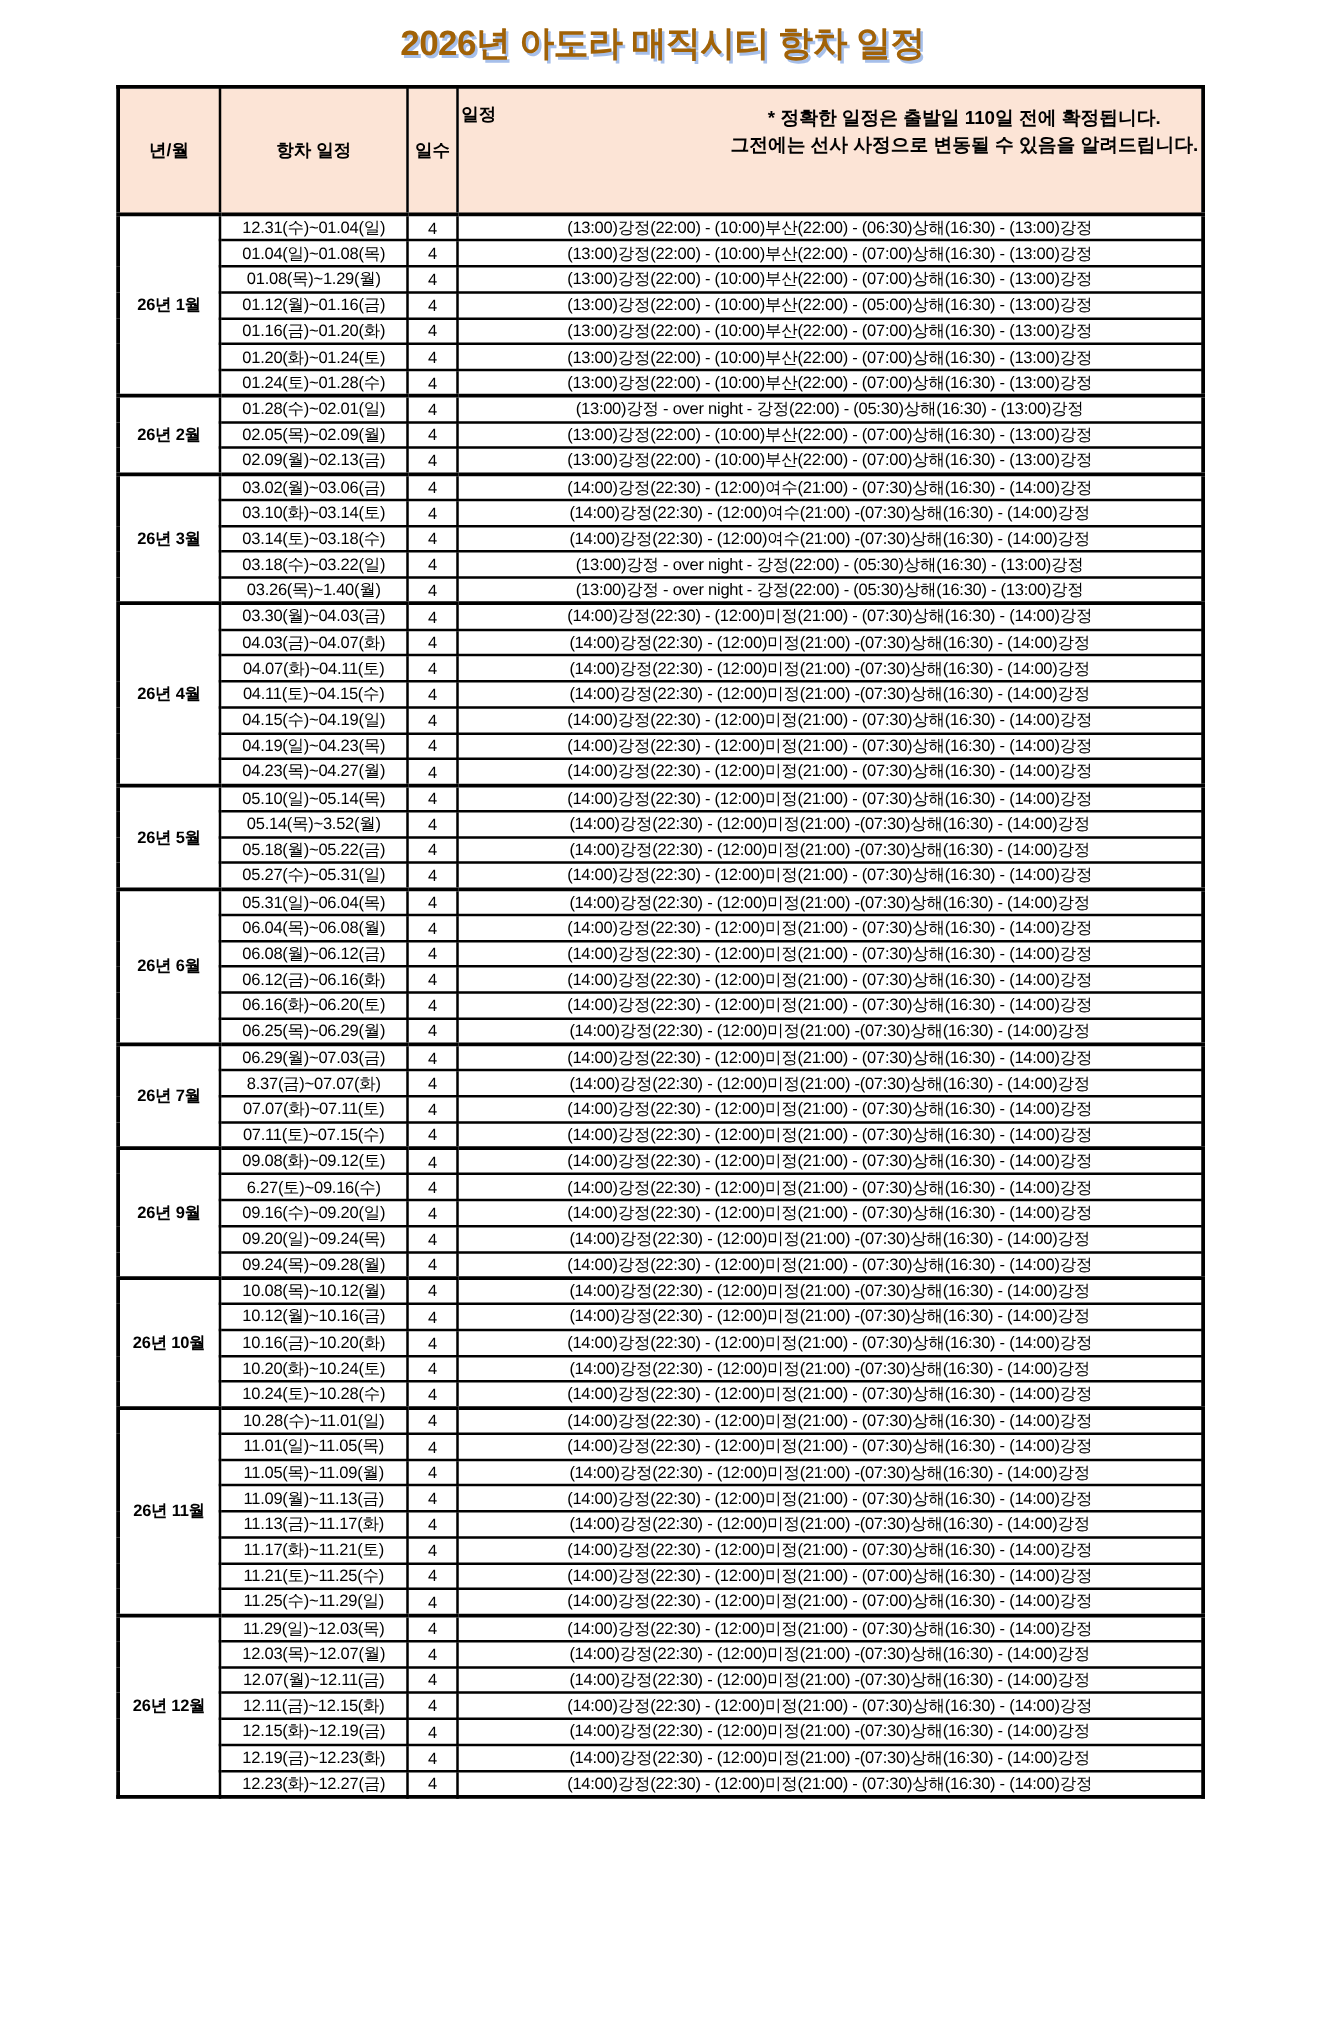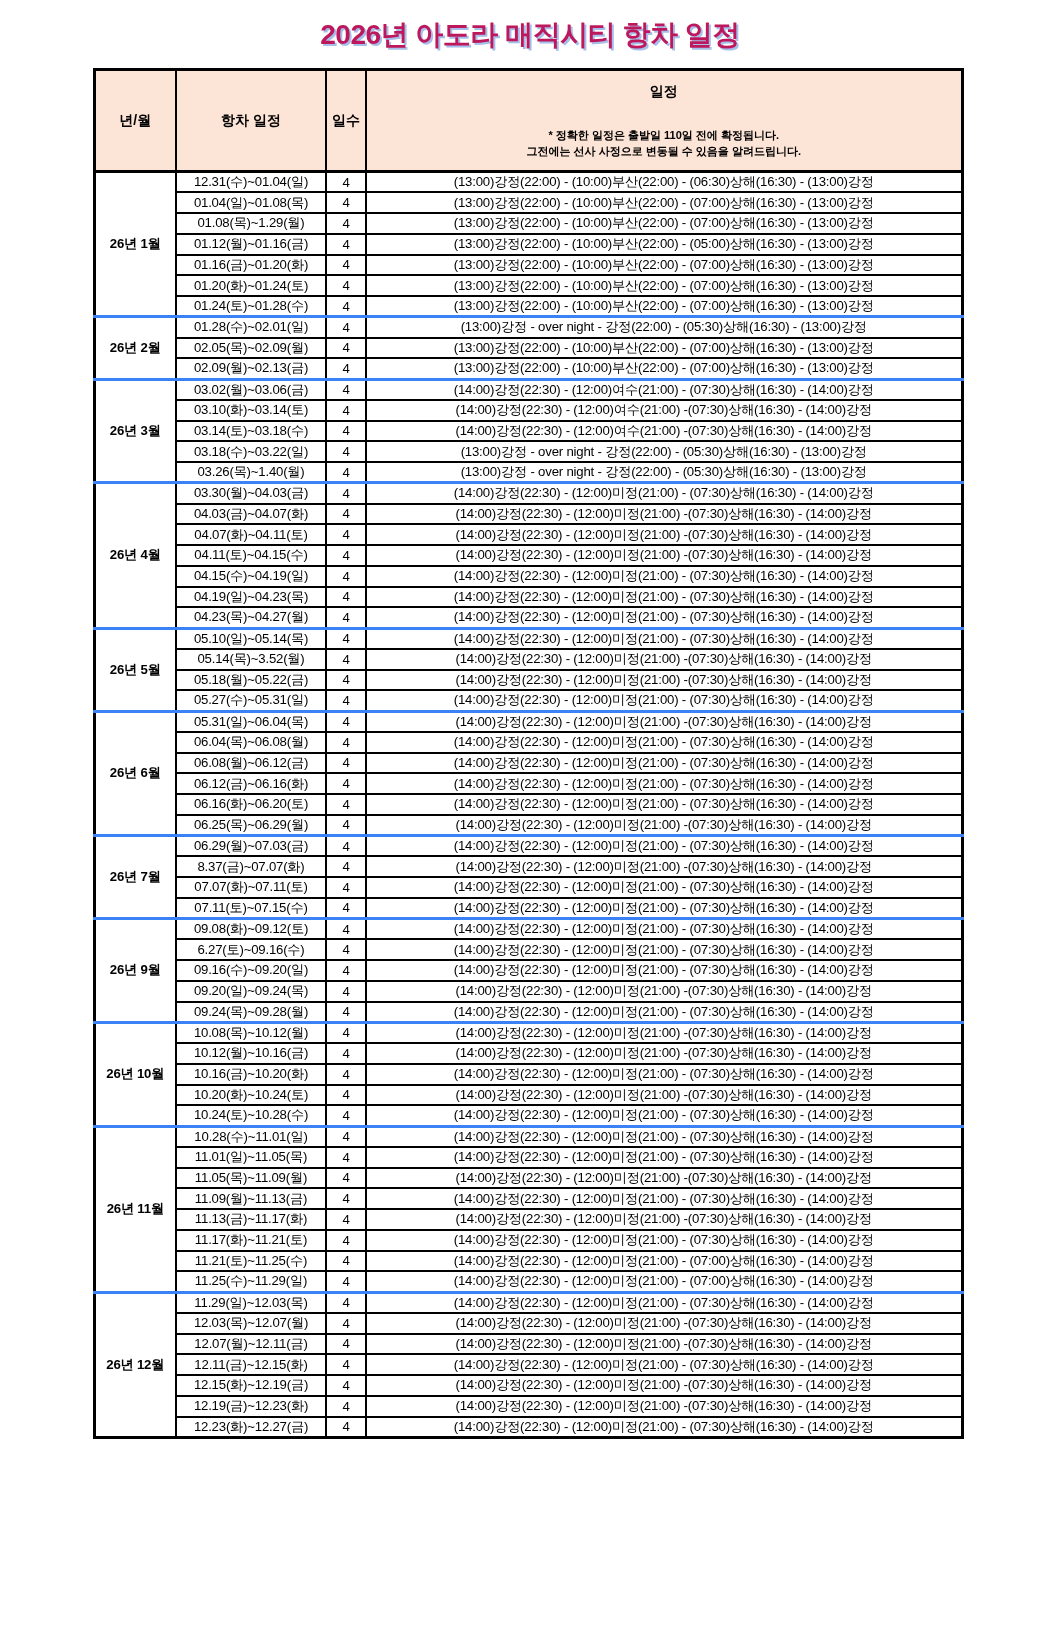--- a/index.html
+++ b/index.html
@@ -13,21 +13,21 @@
     min-height: 1632px;
     background: #ffffff;
     box-sizing: border-box;
     padding-top: 10px;
   }
   .page-title {
     text-align: center;
     font-size: 28px;
     font-weight: 800;
     letter-spacing: -0.5px;
-    color: #be185d;
+    color: #a16207;
     text-shadow: 2px 2px 0 rgba(150, 180, 230, 0.85);
     margin: 6px 0 0 4px;
   }
   table.schedule-table {
     border-collapse: collapse;
     table-layout: fixed;
     width: 868px;
     margin: 14px auto 20px auto;
     border: 3px solid #000;
   }
@@ -47,36 +47,36 @@
     font-weight: 700;
     font-size: 14px;
     color: #000;
     height: 97px;
   }
   .schedule-header-cell {
     padding: 0;
   }
   .schedule-header-inner {
     display: flex;
-    flex-direction: column;
+    flex-direction: row;
     justify-content: space-between;
     height: 99px;
     padding: 13px 0 10px 0;
     box-sizing: border-box;
   }
   .schedule-header-title { line-height: 1; }
-  .schedule-header-note { line-height: 1.45; font-size: 11px; }
+  .schedule-header-note { line-height: 1.45; font-size: 15px; }
   .schedule-table tbody td {
     height: 20.75px;
     font-size: 13.2px;
     color: #000;
     letter-spacing: -0.2px;
   }
   .schedule-table tbody tr.group-start td {
-    border-top: 3px solid #3b82f6;
+    border-top: 3px solid #000000;
   }
   td.month-cell {
     font-weight: 700;
     font-size: 14px;
     letter-spacing: -0.3px;
   }
   td.voyage-cell { font-size: 13.5px; }
   td.days-cell   { font-size: 13.5px; }
   td.schedule-cell { font-size: 12.8px; }
 </style>

